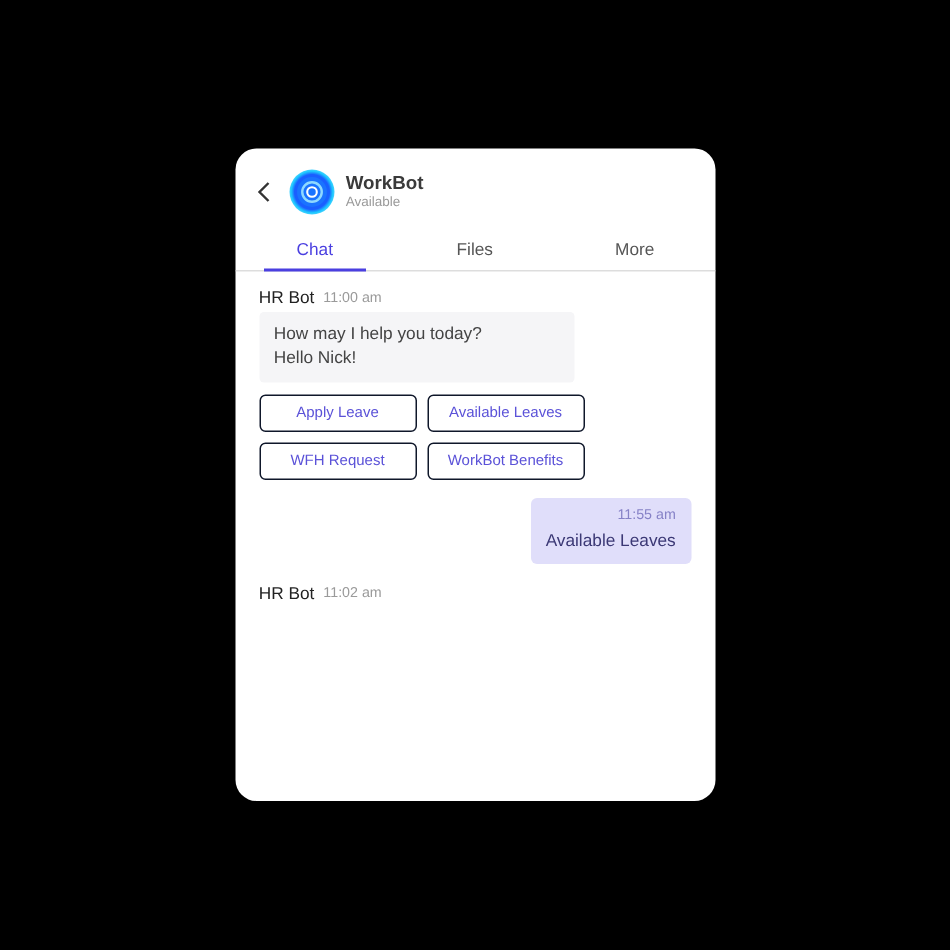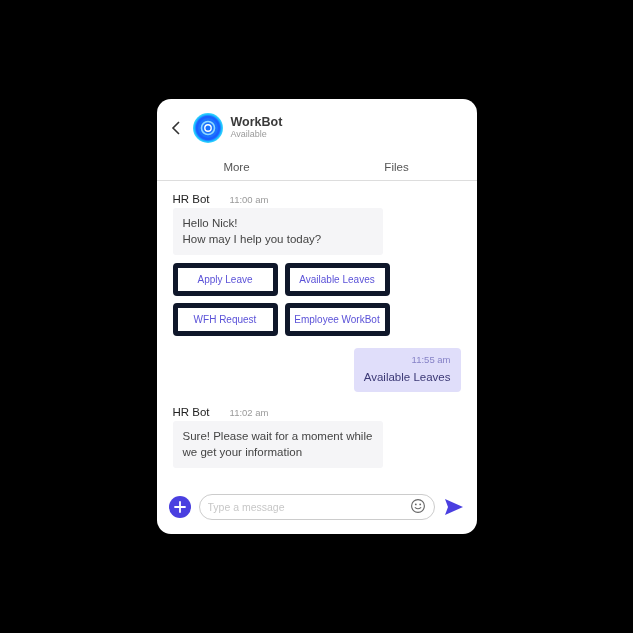--- a/index.html
+++ b/index.html
@@ -78,41 +78,41 @@
     height:2px;
     background:#4a3fe0;
   }
   
   .body {
     flex:1;
     overflow:hidden;
     padding: 12px 16px 0 16px;
   }
   .msg-block { margin-bottom: 12px; }
-  .from-line { font-size:11.5px; color:#222; margin-bottom:3px; display:flex; align-items:center; gap:20px;}
+  .from-line { font-size:11.5px; color:#222; margin-bottom:3px; display:flex; align-items:flex-start; gap:6px;}
   .from-line .who { font-weight:500; }
   .from-line .ts { font-size:9.5px; color:#9a9a9a; font-weight:400;}
   .bubble-bot {
     background: #f5f5f7;
     border-radius: 3px;
     padding: 8px 10px;
     font-size: 11.5px;
     color:#444;
     line-height:1.35;
     max-width: 210px;
   }
   .chip-grid {
     display:flex;
     flex-wrap:wrap;
     gap: 7px;
     margin-top: 8px;
     max-width: 235px;
   }
   .chip {
-    border:5px solid #0f172a;
+    border:1px solid #0f172a;
     border-radius:4px;
     padding: 6px 4px;
     font-size:10px;
     color:#5b52d8;
     text-align:center;
     cursor:pointer;
     width: 105px;
     background:#fff;
   }
   .user-row { display:flex; justify-content:flex-end; margin: 6px 0 14px;}
@@ -186,77 +186,54 @@
         <circle cx="11" cy="11" r="3.2" fill="none" stroke="#fff" stroke-width="1.4"></circle>
       </svg>
     </div>
     <div class="title-block">
       <div class="title">WorkBot</div>
       <div class="subtitle">Available</div>
     </div>
   </div>
 
   <div class="tabs">
+    <div class="tab active">Chat</div>
+    <div class="tab">Files</div>
     <div class="tab">More</div>
-    <div class="tab">Files</div>
   </div>
 
   <div class="body">
 
     <div class="msg-block">
       <div class="from-line">
         <span class="who">HR Bot</span>
         <span class="ts">11:00 am</span>
       </div>
       <div class="bubble-bot">
+        <div>How may I help you today?</div>
         <div>Hello Nick!</div>
-        <div>How may I help you today?</div>
       </div>
       <div class="chip-grid">
         <div class="chip">Apply Leave</div>
         <div class="chip">Available Leaves</div>
         <div class="chip">WFH Request</div>
-        <div class="chip">Employee WorkBot</div>
+        <div class="chip">WorkBot Benefits</div>
       </div>
     </div>
 
     <div class="user-row">
       <div class="bubble-user">
         <span class="ts">11:55 am</span>
         <span class="txt">Available Leaves</span>
       </div>
     </div>
 
     <div class="msg-block">
       <div class="from-line">
         <span class="who">HR Bot</span>
         <span class="ts">11:02 am</span>
       </div>
-      <div class="bubble-bot">Sure! Please wait for a moment while we get your information</div>
     </div>
 
   </div>
 
-  <div class="composer">
-    <div class="plus">
-      <svg width="12" height="12" viewBox="0 0 12 12">
-        <path d="M6 1v10M1 6h10" stroke="#fff" stroke-width="1.8" stroke-linecap="round"></path>
-      </svg>
-    </div>
-    <div class="input-wrap">
-      <input type="text" placeholder="Type a message" style="">
-      <span class="emoji">
-        <svg width="16" height="16" viewBox="0 0 16 16">
-          <circle cx="8" cy="8" r="6.4" fill="none" stroke="#666" stroke-width="1.1"></circle>
-          <circle cx="5.8" cy="6.4" r="0.9" fill="#666"></circle>
-          <circle cx="10.2" cy="6.4" r="0.9" fill="#666"></circle>
-          <path d="M5.2 9.6 Q8 12 10.8 9.6" fill="none" stroke="#666" stroke-width="1.1" stroke-linecap="round"></path>
-        </svg>
-      </span>
-    </div>
-    <div class="send">
-      <svg width="20" height="18" viewBox="0 0 20 18">
-        <path d="M1 1 L19 9 L1 17 L4 9 Z" fill="#4a3fe0"></path>
-      </svg>
-    </div>
-  </div>
 
 </div>
 
 </body></html>

